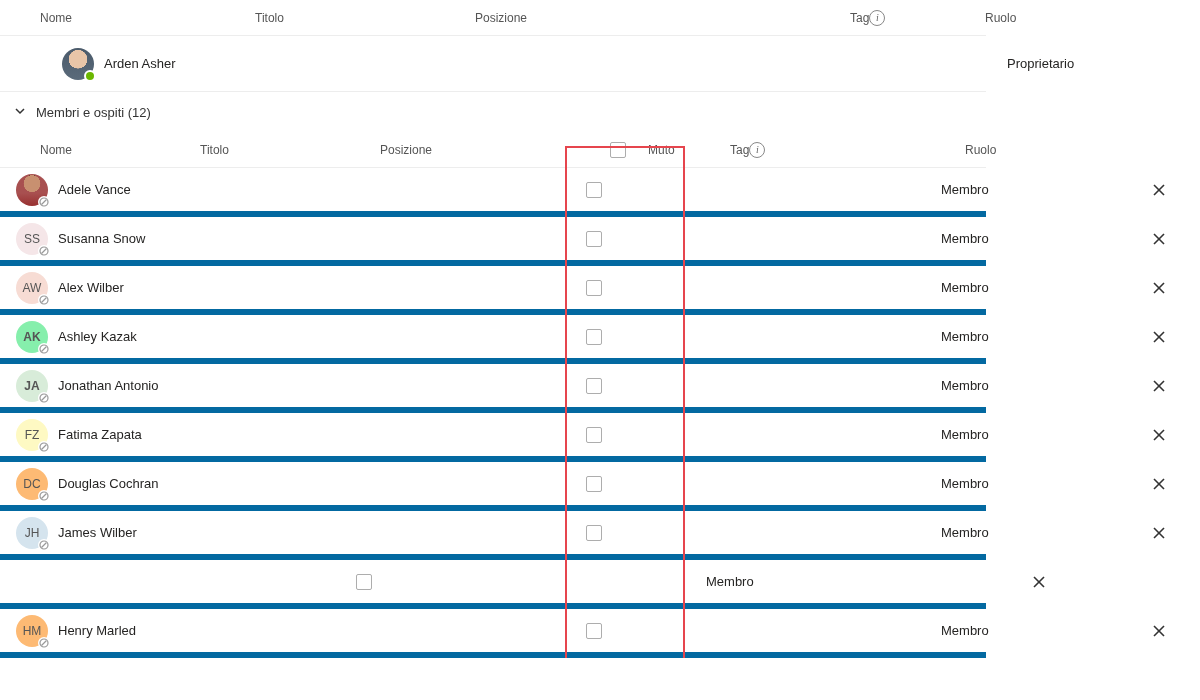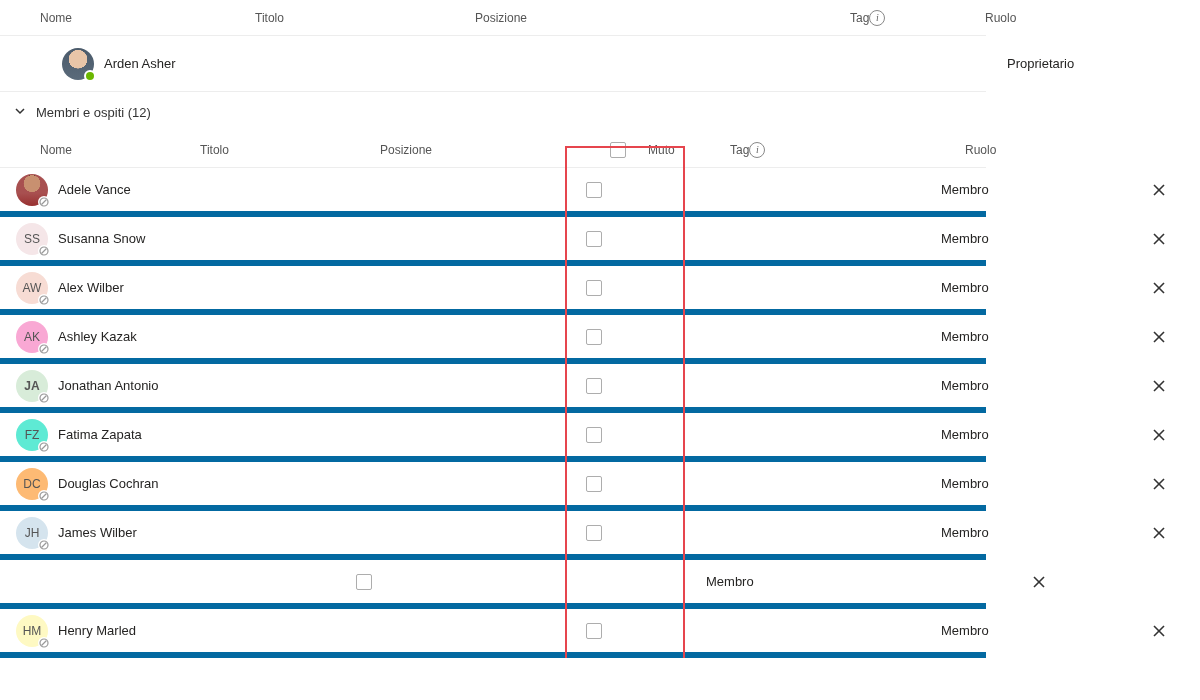--- a/index.html
+++ b/index.html
@@ -250,21 +250,21 @@
           <div class="close-btn">
             <svg viewBox="0 0 16 16">
               <line x1="3" y1="3" x2="13" y2="13"></line>
               <line x1="13" y1="3" x2="3" y2="13"></line>
             </svg>
           </div>
         </div>
         <div class="member-row">
           <div class="name-cell">
             <div class="avatar-wrap">
-              <div class="avatar" style="background: #f9a8d4;">AK</div>
+              <div class="avatar" style="background: #86efac; font-weight: bold;">AK</div>
               <div class="presence-badge presence-offline">
                 <svg viewBox="0 0 10 10">
                   <circle cx="5" cy="5" r="4" fill="none" stroke="#999" stroke-width="1.2"></circle>
                   <line x1="2.5" y1="7.5" x2="7.5" y2="2.5" stroke="#999" stroke-width="1.2"></line>
                 </svg>
               </div>
             </div>
             <span>Ashley Kazak</span>
           </div>
           <div></div>
@@ -304,21 +304,21 @@
           <div class="close-btn">
             <svg viewBox="0 0 16 16">
               <line x1="3" y1="3" x2="13" y2="13"></line>
               <line x1="13" y1="3" x2="3" y2="13"></line>
             </svg>
           </div>
         </div>
         <div class="member-row">
           <div class="name-cell">
             <div class="avatar-wrap">
-              <div class="avatar" style="background: #5eead4;">FZ</div>
+              <div class="avatar" style="background: #fef9c3;">FZ</div>
               <div class="presence-badge presence-offline">
                 <svg viewBox="0 0 10 10">
                   <circle cx="5" cy="5" r="4" fill="none" stroke="#999" stroke-width="1.2"></circle>
                   <line x1="2.5" y1="7.5" x2="7.5" y2="2.5" stroke="#999" stroke-width="1.2"></line>
                 </svg>
               </div>
             </div>
             <span>Fatima Zapata</span>
           </div>
           <div></div>
@@ -400,21 +400,21 @@
           <div class="close-btn">
             <svg viewBox="0 0 16 16">
               <line x1="3" y1="3" x2="13" y2="13"></line>
               <line x1="13" y1="3" x2="3" y2="13"></line>
             </svg>
           </div>
         </div>
         <div class="member-row">
           <div class="name-cell">
             <div class="avatar-wrap">
-              <div class="avatar" style="background: #fef9c3; text-align: right;">HM</div>
+              <div class="avatar" style="background: #fdba74; text-align: right;">HM</div>
               <div class="presence-badge presence-offline">
                 <svg viewBox="0 0 10 10">
                   <circle cx="5" cy="5" r="4" fill="none" stroke="#999" stroke-width="1.2"></circle>
                   <line x1="2.5" y1="7.5" x2="7.5" y2="2.5" stroke="#999" stroke-width="1.2"></line>
                 </svg>
               </div>
             </div>
             <span>Henry Marled</span>
           </div>
           <div></div>

